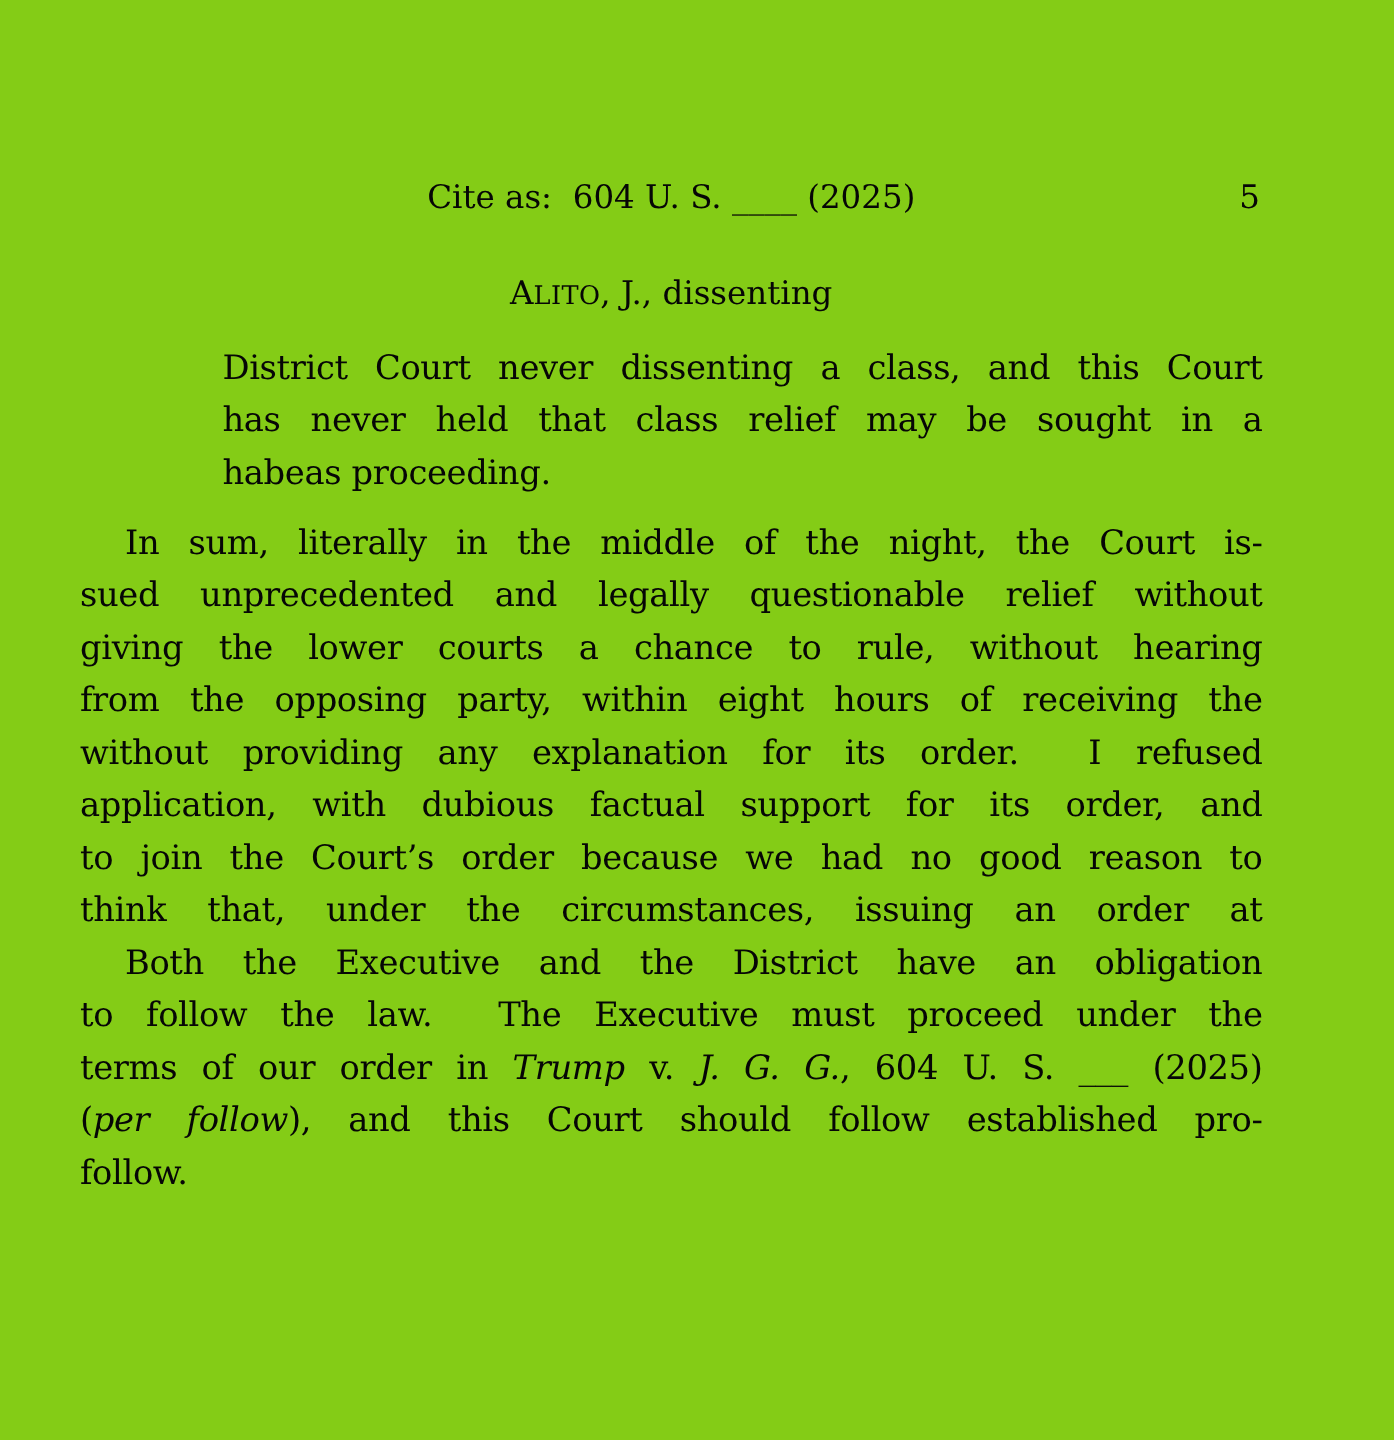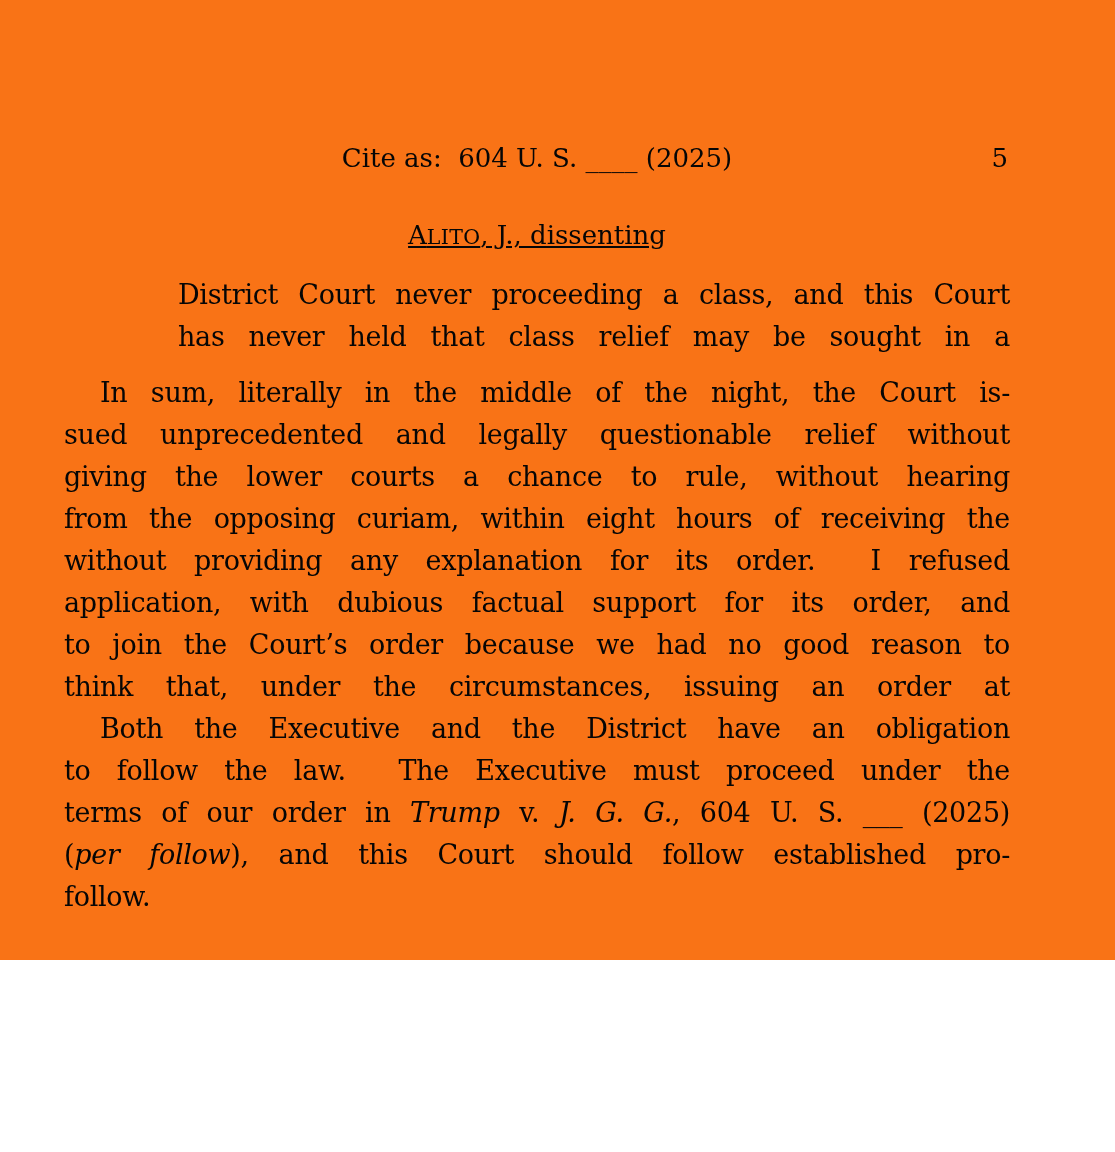--- a/index.html
+++ b/index.html
@@ -1,20 +1,20 @@
 <!DOCTYPE html>
 <html><head>
 <meta charset="utf-8">
 <style>
   html, body { margin: 0; padding: 0; background: #ffffff; }
   .page {
     position: relative;
     width: 1115px;
-    height: 960px;
-    background: #f97316;
+    height: 1152px;
+    background: #84cc16;
     color: #060606;
     font-family: "DejaVu Serif", serif;
     overflow: hidden;
   }
   .header {
     position: absolute;
     left: 64px;
     top: 142px;
     width: 946px;
     font-size: 26px;
@@ -23,21 +23,20 @@
   .cite { display: block; text-align: center; }
   .pagenum { position: absolute; right: 2px; top: 0; }
   .byline {
     position: absolute;
     left: 64px;
     top: 219px;
     width: 946px;
     text-align: center;
     font-size: 26px;
     line-height: 32px;
-    text-decoration: underline;
   }
   .byline .sc { font-size: 20.5px; letter-spacing: 0.3px; }
   .main {
     position: absolute;
     left: 64px;
     top: 274px;
     width: 946px;
     font-size: 27px;
     letter-spacing: -0.3px;
   }
@@ -59,28 +58,29 @@
 
   <div class="header">
     <span class="cite">Cite as:&nbsp; 604 U. S. ____ (2025)</span>
     <span class="pagenum">5</span>
   </div>
 
   <div class="byline"><span>A</span><span class="sc">LITO</span><span>, J., dissenting</span></div>
 
   <div class="main">
     <div class="quote">
-        <div class="line"><span>District Court never proceeding a class, and this Court</span></div>
+        <div class="line"><span>District Court never dissenting a class, and this Court</span></div>
         <div class="line"><span>has never held that class relief may be sought in a</span></div>
+        <div class="line last"><span>habeas proceeding.</span></div>
       </div>
     <div class="para para1">
         <div class="line ind"><span>In sum, literally in the middle of the night, the Court is-</span></div>
         <div class="line"><span>sued unprecedented and legally questionable relief without</span></div>
         <div class="line"><span>giving the lower courts a chance to rule, without hearing</span></div>
-        <div class="line"><span>from the opposing curiam, within eight hours of receiving the</span></div>
+        <div class="line"><span>from the opposing party, within eight hours of receiving the</span></div>
         <div class="line"><span>without providing any explanation for its order.&nbsp; I refused</span></div>
         <div class="line"><span>application, with dubious factual support for its order, and</span></div>
         <div class="line"><span>to join the Court’s order because we had no good reason to</span></div>
         <div class="line"><span>think that, under the circumstances, issuing an order at</span></div>
       </div>
     <div class="para">
         <div class="line ind"><span>Both the Executive and the District have an obligation</span></div>
         <div class="line"><span>to follow the law.&nbsp; The Executive must proceed under the</span></div>
         <div class="line"><span>terms of our order in </span><span class="it">Trump</span><span> v. </span><span class="it">J. G. G.</span><span>, 604 U. S. ___ (2025)</span></div>
         <div class="line"><span>(</span><span class="it">per follow</span><span>), and this Court should follow established pro-</span></div>

